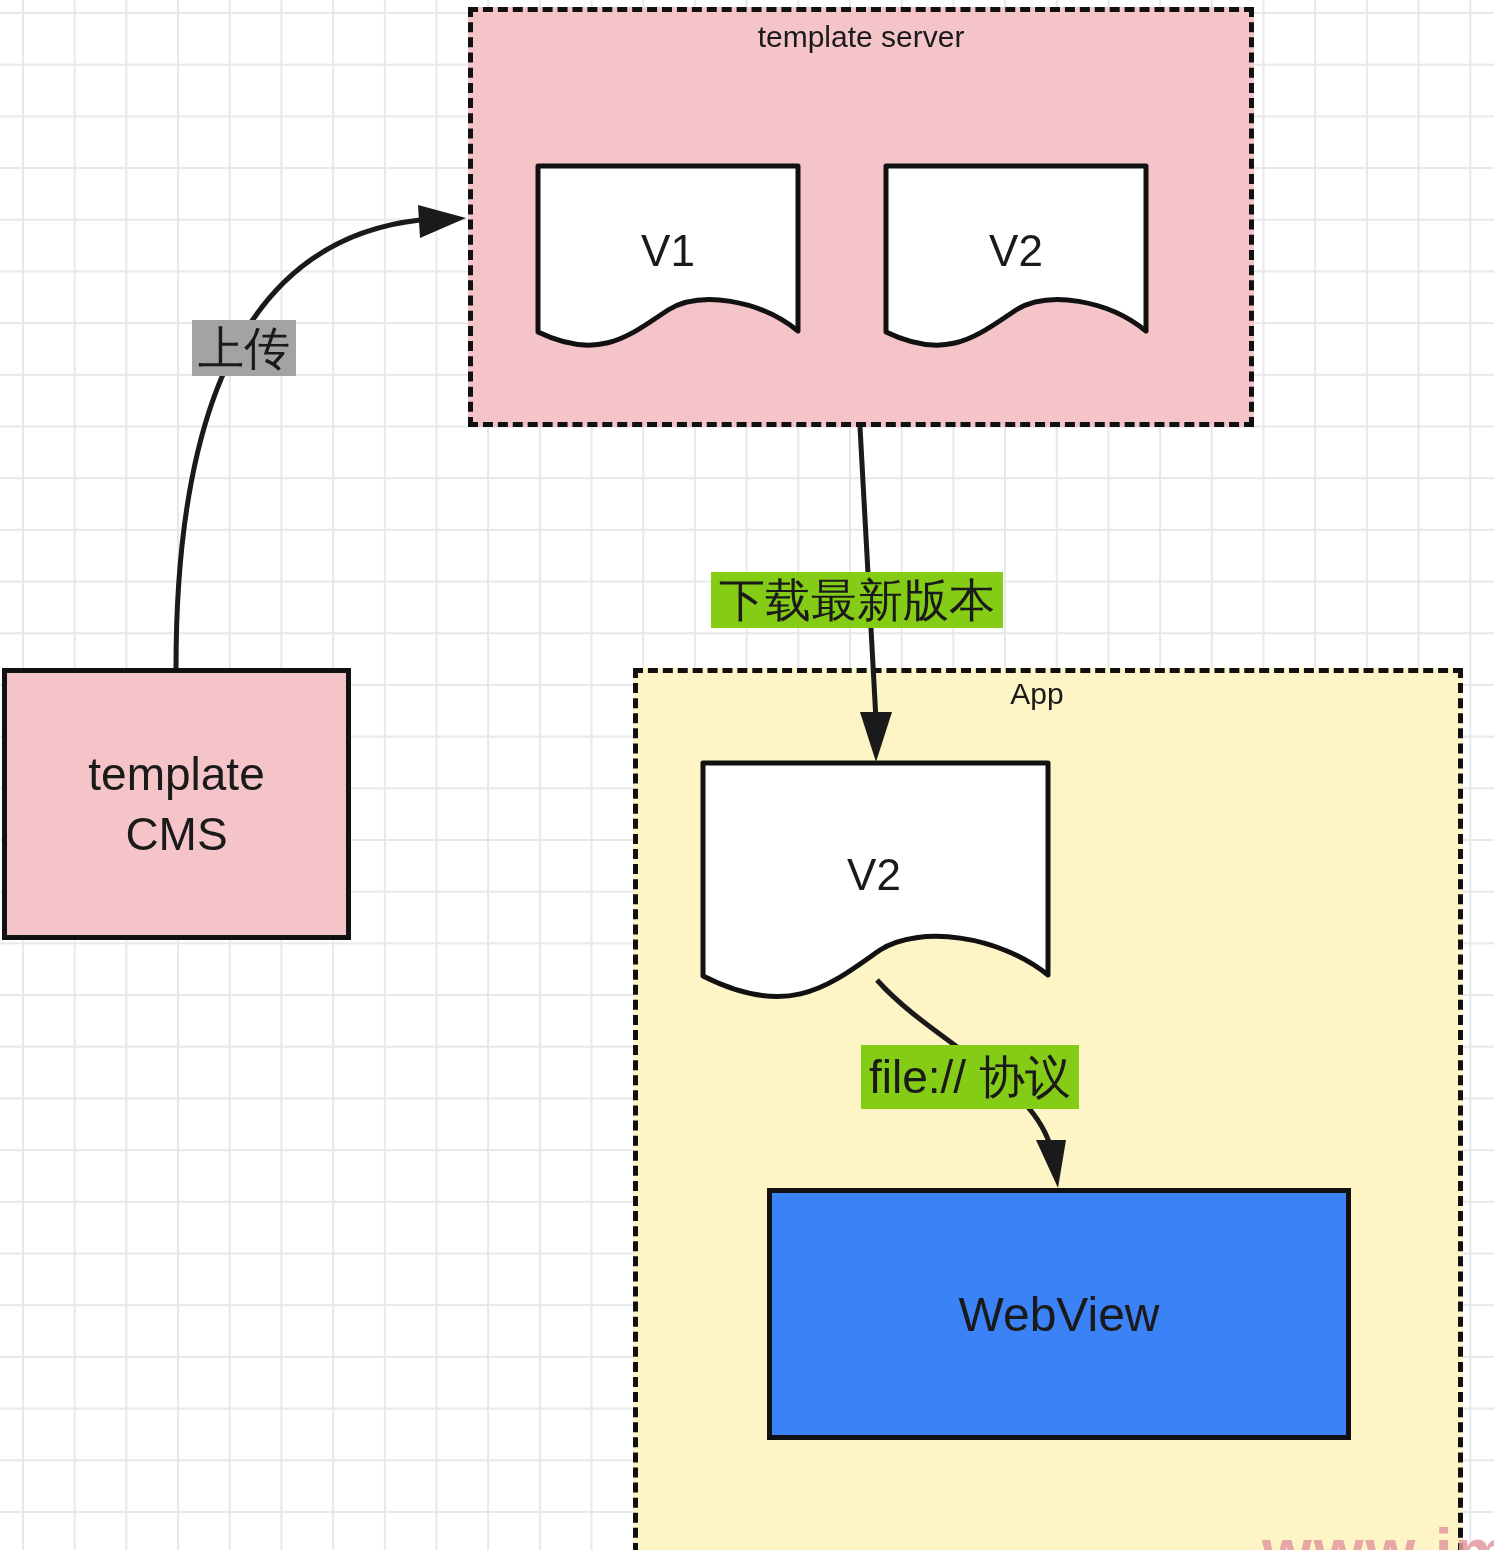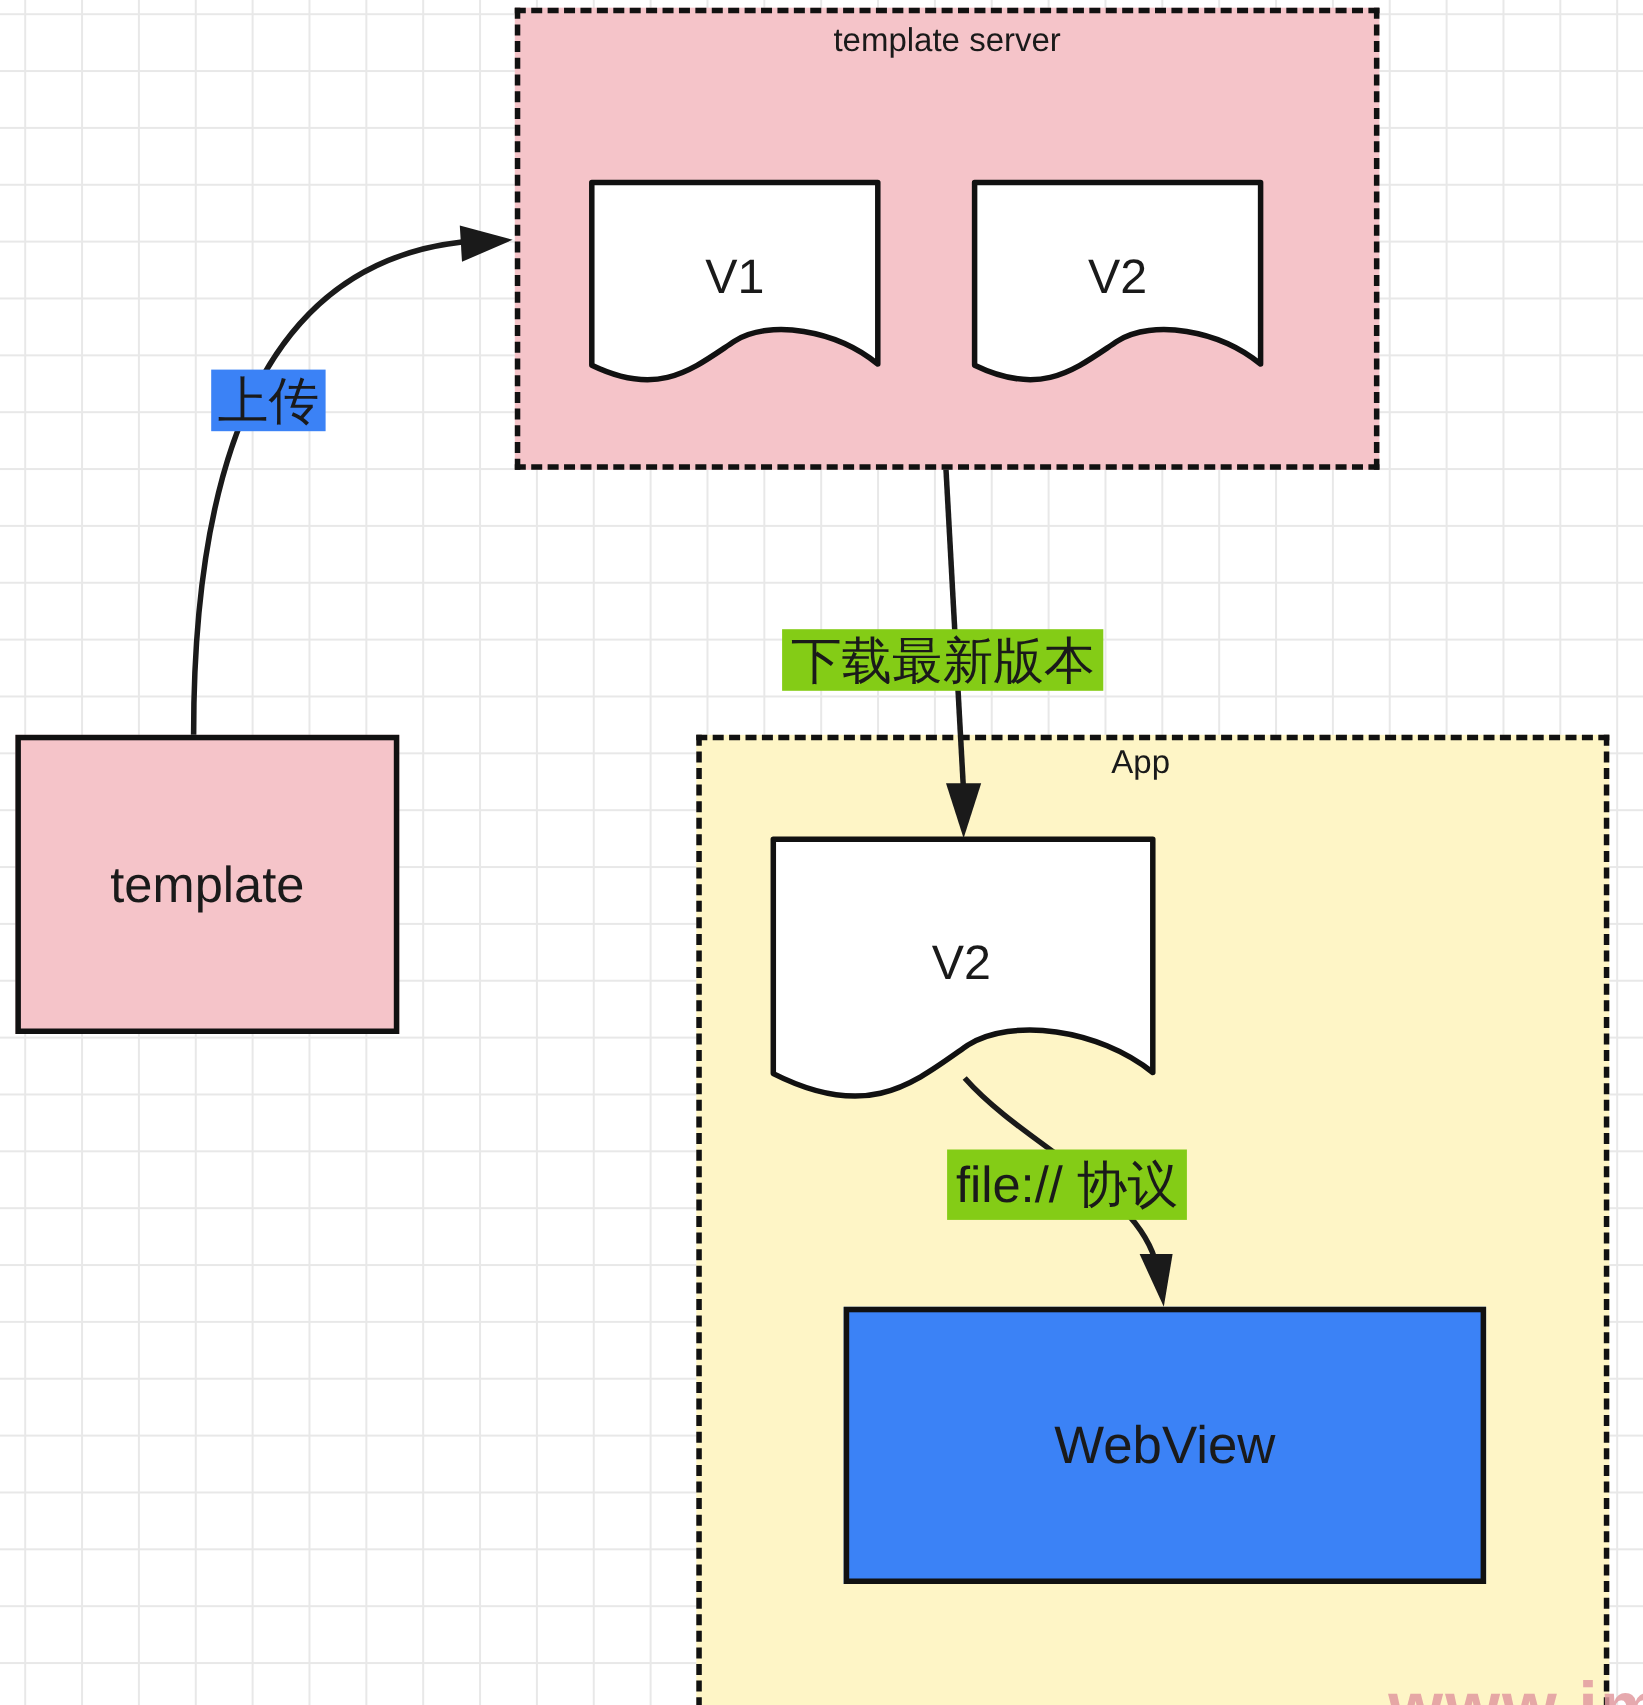--- a/index.html
+++ b/index.html
@@ -18,27 +18,27 @@
   .container {
     border: 5px dashed #111;
   }
   #server { left: 468px; top: 7px; width: 786px; height: 420px; background: #f5c4c9; }
   #app { left: 633px; top: 668px; width: 830px; height: 900px; background: #fef5c6; }
   .container-title { position: absolute; left: 0; right: 0; text-align: center; font-size: 30px; }
   #server .container-title { top: 8px; }
   #app .container-title { top: 4px; left: 0; right: 16px; padding-left: 0; }
   #app .container-title span { position: relative; left: -3px; }
   .box { border: 5px solid #111; display: flex; align-items: center; justify-content: center; text-align: center; }
-  #cms { left: 2px; top: 668px; width: 349px; height: 272px; background: #f5c4c9; font-size: 46px; line-height: 60px; margin-left: 12px; }
+  #cms { left: 2px; top: 668px; width: 349px; height: 272px; background: #f5c4c9; font-size: 46px; line-height: 60px; }
   #webview { left: 767px; top: 1188px; width: 584px; height: 252px; background: #3b82f6; font-size: 48px; }
   svg#overlay { position: absolute; left: 0; top: 0; }
   .edge-label {
     position: absolute; background: #84cc16; font-size: 46px; line-height: 56px; padding: 0 6px; white-space: nowrap;
   }
-  #lbl-upload { left: 192px; top: 336px; background: #3b82f6; }
+  #lbl-upload { left: 192px; top: 320px; background: #a3a3a3; }
   #lbl-download { left: 711px; top: 572px; padding: 0 8px; }
   #lbl-file { left: 861px; top: 1045px; padding: 4px 8px; }
   .doc-text { font-size: 44px; fill: #1a1a1a; font-family: "Liberation Sans", "DejaVu Sans", sans-serif; }
   #watermark {
     position: absolute; left: 1262px; top: 1515px; font-size: 64px; font-weight: bold; color: #e29aa0; opacity: 0.85;
     letter-spacing: 2px; white-space: nowrap;
   }
 </style>
 </head>
 <body>
@@ -47,20 +47,21 @@
   <div class="container-title">template server</div>
 </div>
 
 <div id="app" class="abs container">
   <div class="container-title"><span>App</span></div>
 </div>
 
 <div id="cms" class="abs box">
   <div>
     <div>template</div>
+    <div>CMS</div>
   </div>
 </div>
 
 <div id="webview" class="abs box">
   <span>WebView</span>
 </div>
 
 <svg id="overlay" width="1494" height="1550" viewBox="0 0 1494 1550">
   <defs>
     <marker id="arrow" markerWidth="10" markerHeight="10" refX="9" refY="5" orient="auto" markerUnits="userSpaceOnUse" viewBox="0 0 10 10">

